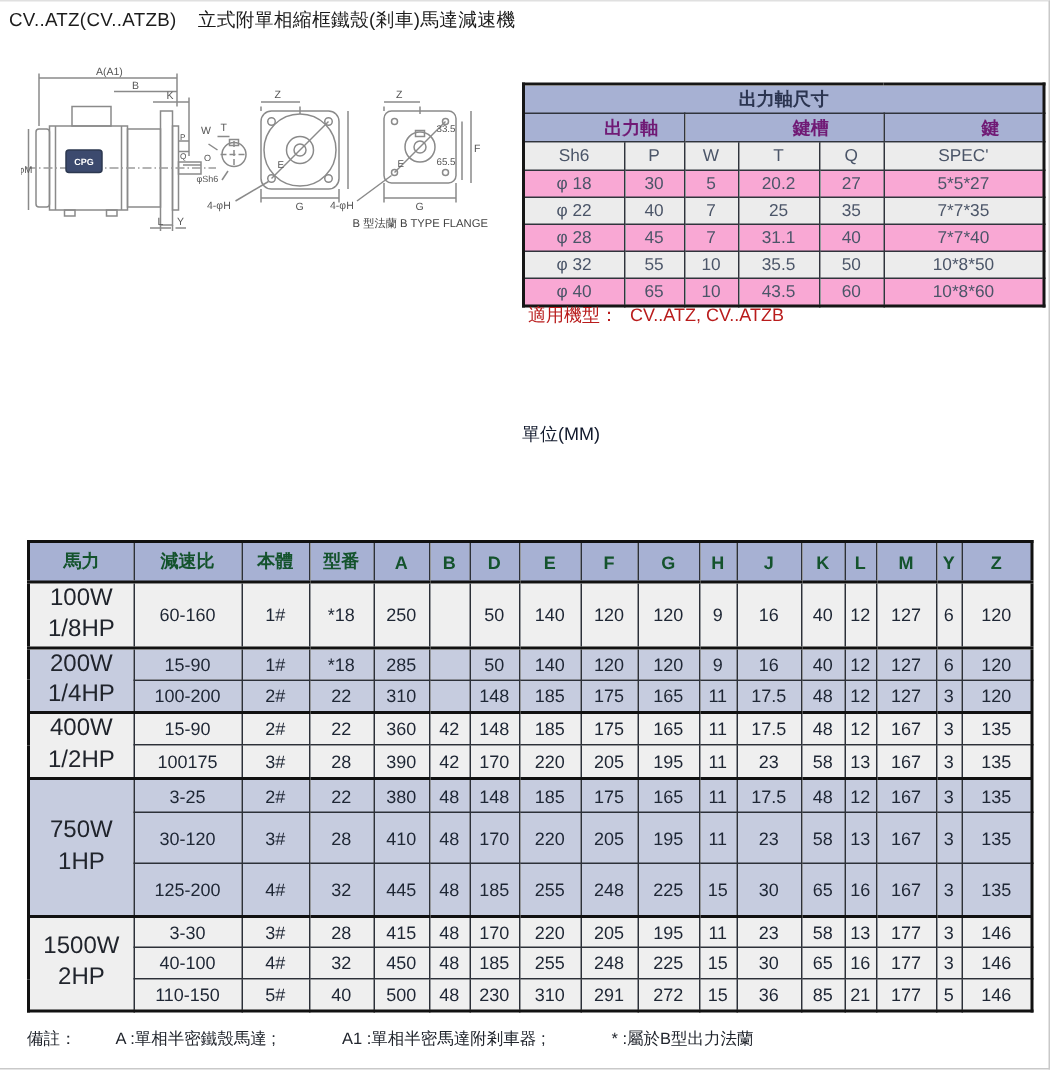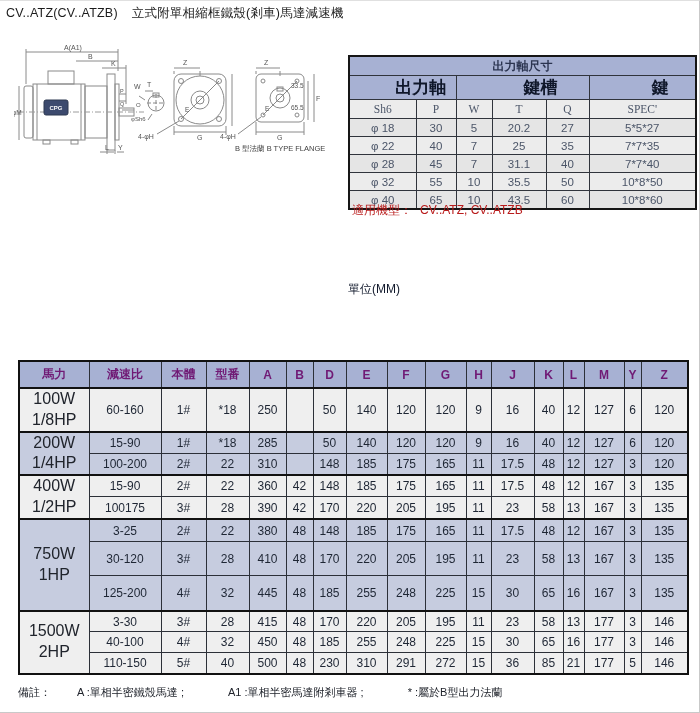--- a/index.html
+++ b/index.html
@@ -13,35 +13,35 @@
   .title .model{margin-right:14px;}
 
   .drawing{position:absolute;left:14px;top:44px;}
   .drawing text{font-family:"Liberation Sans","DejaVu Sans",sans-serif;}
 
   
   .shaft-wrap{position:absolute;left:348px;top:55px;width:347px;}
   table.shaft{border-collapse:collapse;width:100%;table-layout:fixed;font-size:11.5px;border:2px solid #161616;}
   .shaft th,.shaft td{border:1px solid #30343c;text-align:center;padding:0;height:17px;overflow:hidden;white-space:nowrap;}
   .shaft tr.t1 th{background:#a7b1d3;color:#2b3450;font-weight:600;font-size:12px;height:18px;}
-  .shaft tr.t2 th{background:#a7b1d3;color:#0f172a;font-weight:600;font-size:17px;height:18px;padding-left:36px;}
-  .shaft tr.t3 th{background:#ececec;color:#4b5568;font-weight:400;font-size:11.5px;height:18px;font-family:Liberation Serif, serif;}
+  .shaft tr.t2 th{background:#a7b1d3;color:#701a75;font-weight:600;font-size:12px;height:18px;padding-left:36px;}
+  .shaft tr.t3 th{background:#ececec;color:#4b5568;font-weight:400;font-size:11.5px;height:18px;}
   .shaft td{color:#4b5568;}
-  .shaft tr.lav td{background:#e5e5e5;}
+  .shaft tr.lav td{background:#f9a8d4;}
   .shaft tr.lt td{background:#ececec;}
 
   .applicable{position:absolute;left:352px;top:202px;font-size:12px;color:#b91c1c;white-space:nowrap;}
   .applicable .lbl{margin-right:8px;}
   .unit-note{position:absolute;left:348px;top:281px;font-size:12px;color:#0f172a;}
 
   
   .main-wrap{position:absolute;left:18px;top:360px;width:670px;}
   table.main{border-collapse:collapse;width:100%;table-layout:fixed;font-size:12px;border:2px solid #111;}
   .main th,.main td{border:1px solid #2c3038;text-align:center;padding:0;color:#1e2634;overflow:hidden;white-space:nowrap;}
-  .main thead th{background:#a7b1d3;color:#701a75;font-weight:600;height:25px;font-size:12px;}
+  .main thead th{background:#a7b1d3;color:#14532d;font-weight:600;height:25px;font-size:12px;}
   .main tbody tr{height:21px;}
   .main tbody tr:nth-child(1){height:36px;}
   .main tbody tr:nth-child(6){height:23px;}
   .main tbody tr:nth-child(7){height:34px;}
   .main tbody tr:nth-child(8){height:35px;}
   .main tbody tr.band-grey td{background:#efefef;}
   .main tbody tr.band-lavender td{background:#c6ccdf;}
   .main tbody tr.group-start td{border-top:2px solid #111;}
   .main td.power{font-size:16px;line-height:1.3;color:#20242c;}
 

